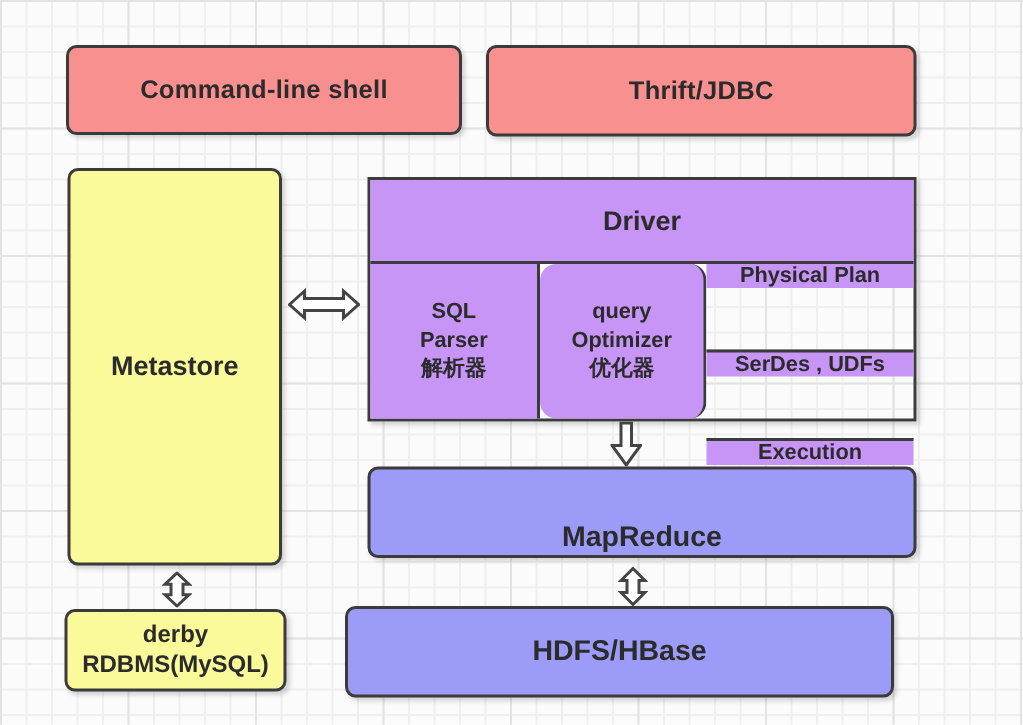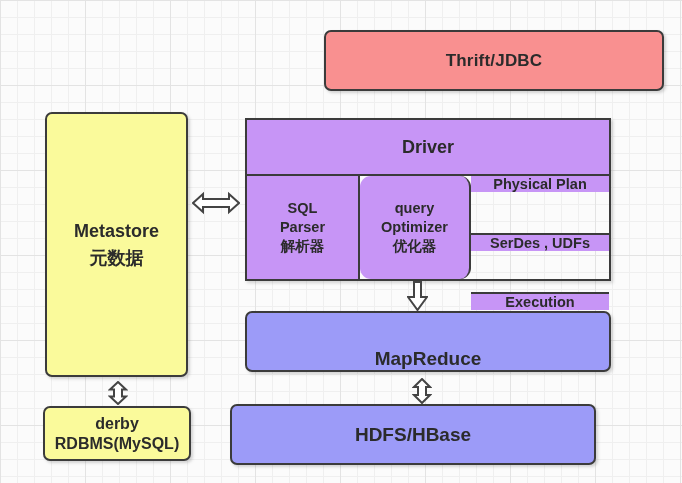--- a/index.html
+++ b/index.html
@@ -29,21 +29,21 @@
     justify-content:center;
     text-align:center;
     color:#2b2b2b;
     font-weight:bold;
     box-shadow:2px 2px 3px rgba(90,90,90,.25);
   }
   .rounded{border-radius:7px;}
   .top-label{font-size:17px;letter-spacing:.2px;}
   
   #cli{left:44px;top:30px;width:264px;height:60px;}
-  #thrift{left:324px;top:30px;width:340px;height:61px;}
+  #thrift{left:324px;top:30px;width:287px;height:61px;}
   
   #metastore{left:45px;top:112px;width:143px;height:265px;font-size:18px;line-height:1.45;text-align:center;}
   
   #driver{left:245px;top:118px;width:366px;height:163px;display:block;padding:0;box-shadow:2px 2px 3px rgba(90,90,90,.25);}
   #driver .hdr{
     box-sizing:border-box;height:56px;
     border-bottom:2px solid #3b3b3b;
     display:flex;align-items:center;justify-content:center;
     font-size:18px;
   }
@@ -72,28 +72,30 @@
   #arr-meta-driver{left:192px;top:191px;}
   #arr-driver-mr{left:407px;top:281px;}
   #arr-mr-hdfs{left:412px;top:378px;}
   #arr-meta-derby{left:108px;top:381px;}
 </style>
 </head>
 <body>
 
 <div id="canvas">
 
+  <div class="node rounded top-label" id="cli" style="background-color: rgb(249, 144, 144);">
+    <span>Command-line shell</span>
+  </div>
 
   <div class="node rounded top-label" id="thrift" style="background-color: rgb(249, 144, 144);">
     <span>Thrift/JDBC</span>
   </div>
 
   <div class="node rounded" id="metastore" style="background-color: rgb(250, 250, 155);">
     <span>Metastore</span>
-    <span>元数据</span>
   </div>
 
   <div class="node" id="driver">
     <div class="hdr" style="background-color: rgb(199, 149, 246);">
       <span>Driver</span>
     </div>
     <div class="bdy">
       <div class="cell c1" style="background-color: rgb(199, 149, 246);">
         <span>SQL</span>
         <span>Parser</span>

